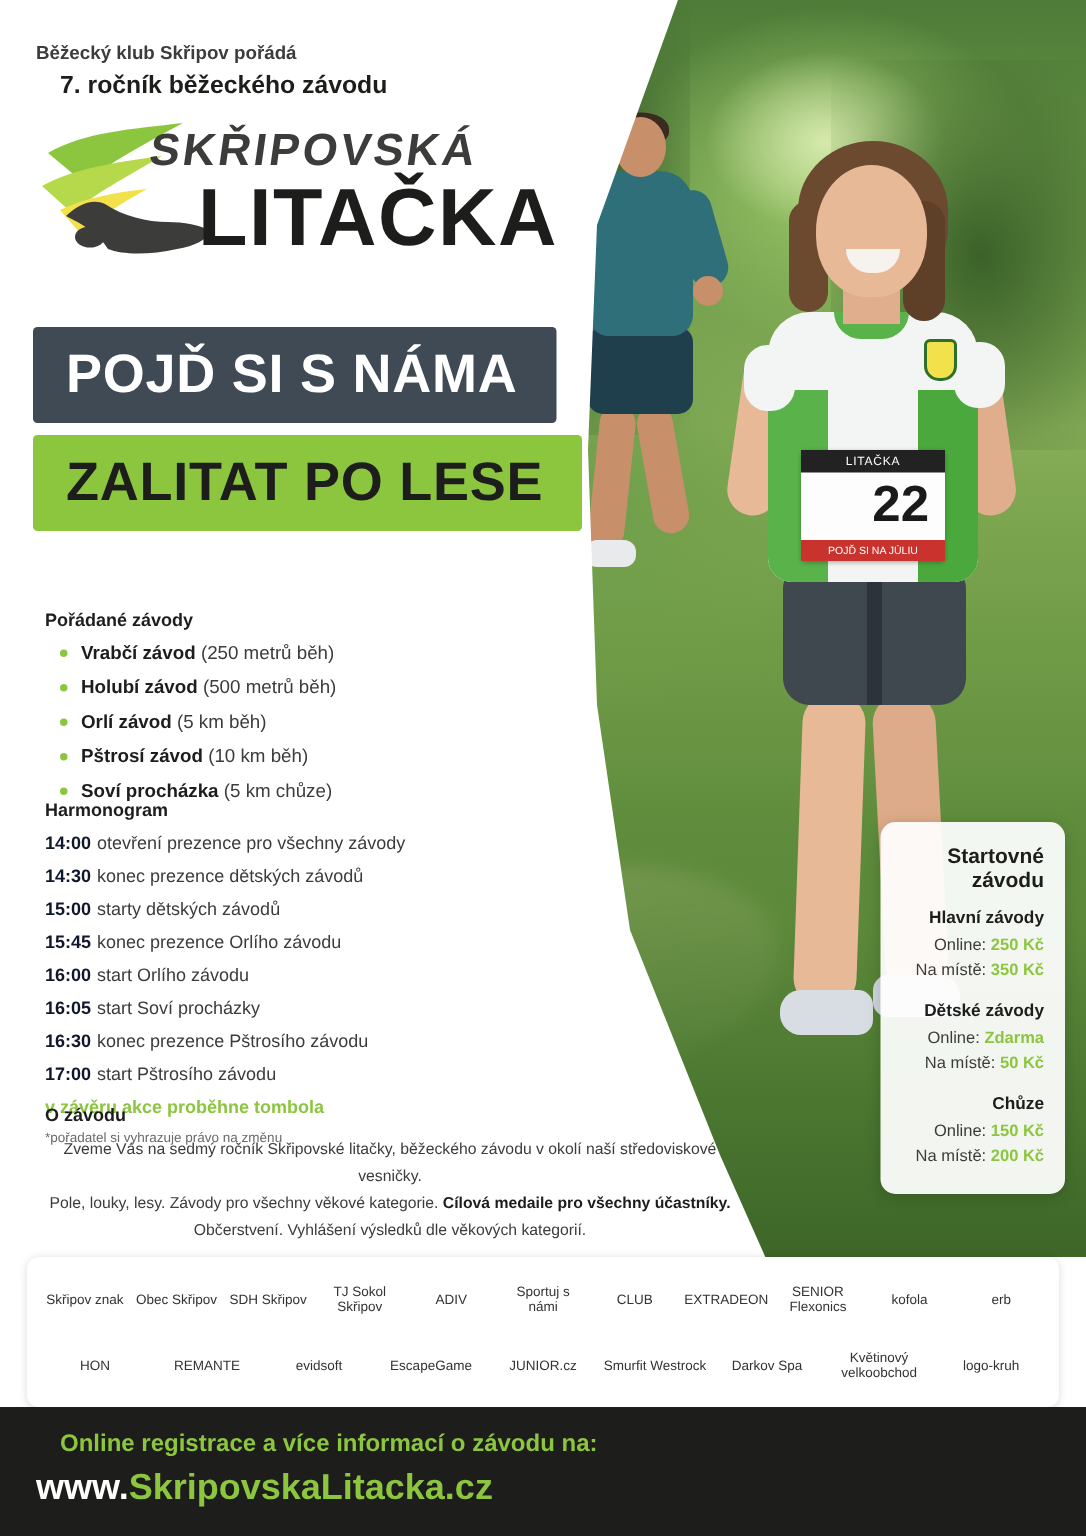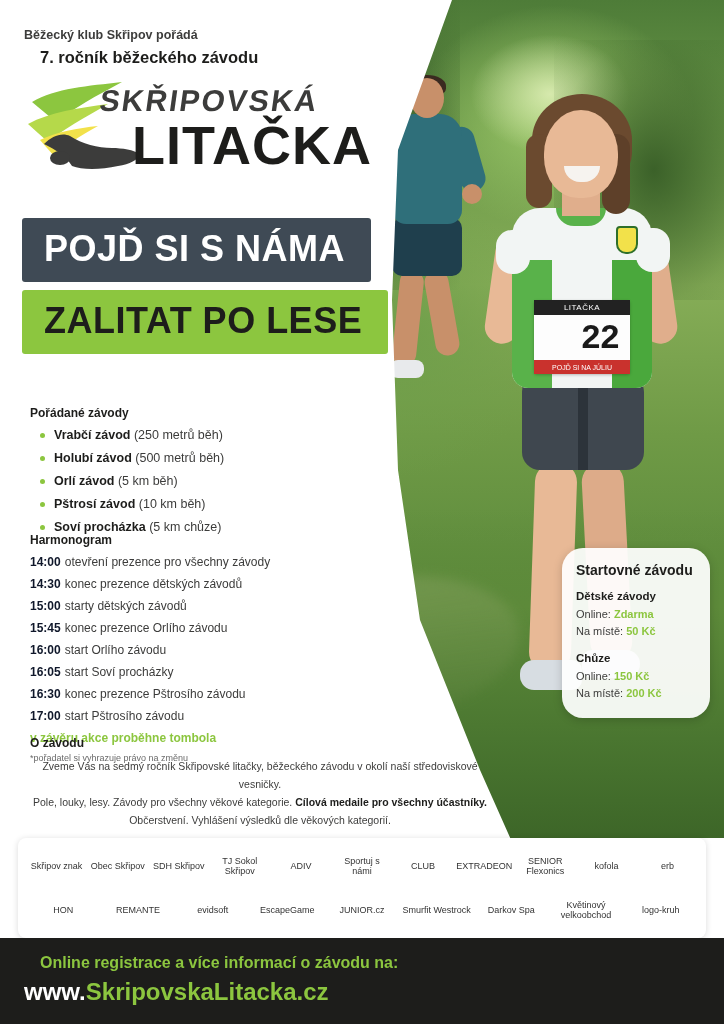--- a/index.html
+++ b/index.html
@@ -172,24 +172,25 @@
 
   
   .about { position: absolute; left: 30px; top: 758px; width: 460px; }
   .about p {
     font-size: 10.5px; color: #3c3c3b; line-height: 1.7; text-align: center;
   }
   .about p b { color: #1d1d1b; }
 
   
   .pricebox {
-    position: absolute; right: 14px; top: 548px; width: 148px;
+    position: absolute; right: 14px; top: 548px; width: 123px;
     background: rgba(255,255,255,0.93);
-    border-radius: 21px; padding: 14px 14px 16px 14px;
+    border-radius: 10px; padding: 14px 14px 16px 14px;
     box-shadow: 0 2px 10px rgba(0,0,0,.18);
+    text-align: right;
   }
   .pricebox h3 { font-size: 14px; color: #1d1d1b; margin-bottom: 12px; }
   .pricebox .grp { margin-bottom: 12px; }
   .pricebox .grp:last-child { margin-bottom: 0; }
   .pricebox .grp h4 { font-size: 11.5px; color: #1d1d1b; margin-bottom: 4px; }
   .pricebox .grp div { font-size: 11px; color: #3c3c3b; line-height: 1.55; }
   .pricebox .grp div span { color: #8cc63f; font-weight: bold; }
 
   
   .sponsors {
@@ -323,20 +324,25 @@
   <div class="sec-title" style="left:30px; top:736px;">O závodu</div>
   <div class="about">
     <p>Zveme Vás na sedmý ročník Skřipovské litačky, běžeckého závodu v okolí naší středoviskové vesničky.</p>
     <p><span>Pole, louky, lesy. Závody pro všechny věkové kategorie. </span><b>Cílová medaile pro všechny účastníky.</b></p>
     <p>Občerstvení. Vyhlášení výsledků dle věkových kategorií.</p>
   </div>
 
   <div class="pricebox">
     <h3>Startovné závodu</h3>
 
+    <div class="grp">
+      <h4>Hlavní závody</h4>
+      <div><span style="color:#3c3c3b;font-weight:normal">Online:</span> <span>250 Kč</span></div>
+      <div><span style="color:#3c3c3b;font-weight:normal">Na místě:</span> <span>350 Kč</span></div>
+    </div>
 
     <div class="grp">
       <h4>Dětské závody</h4>
       <div><span style="color:#3c3c3b;font-weight:normal">Online:</span> <span>Zdarma</span></div>
       <div><span style="color:#3c3c3b;font-weight:normal">Na místě:</span> <span>50 Kč</span></div>
     </div>
 
     <div class="grp">
       <h4>Chůze</h4>
       <div><span style="color:#3c3c3b;font-weight:normal">Online:</span> <span>150 Kč</span></div>

